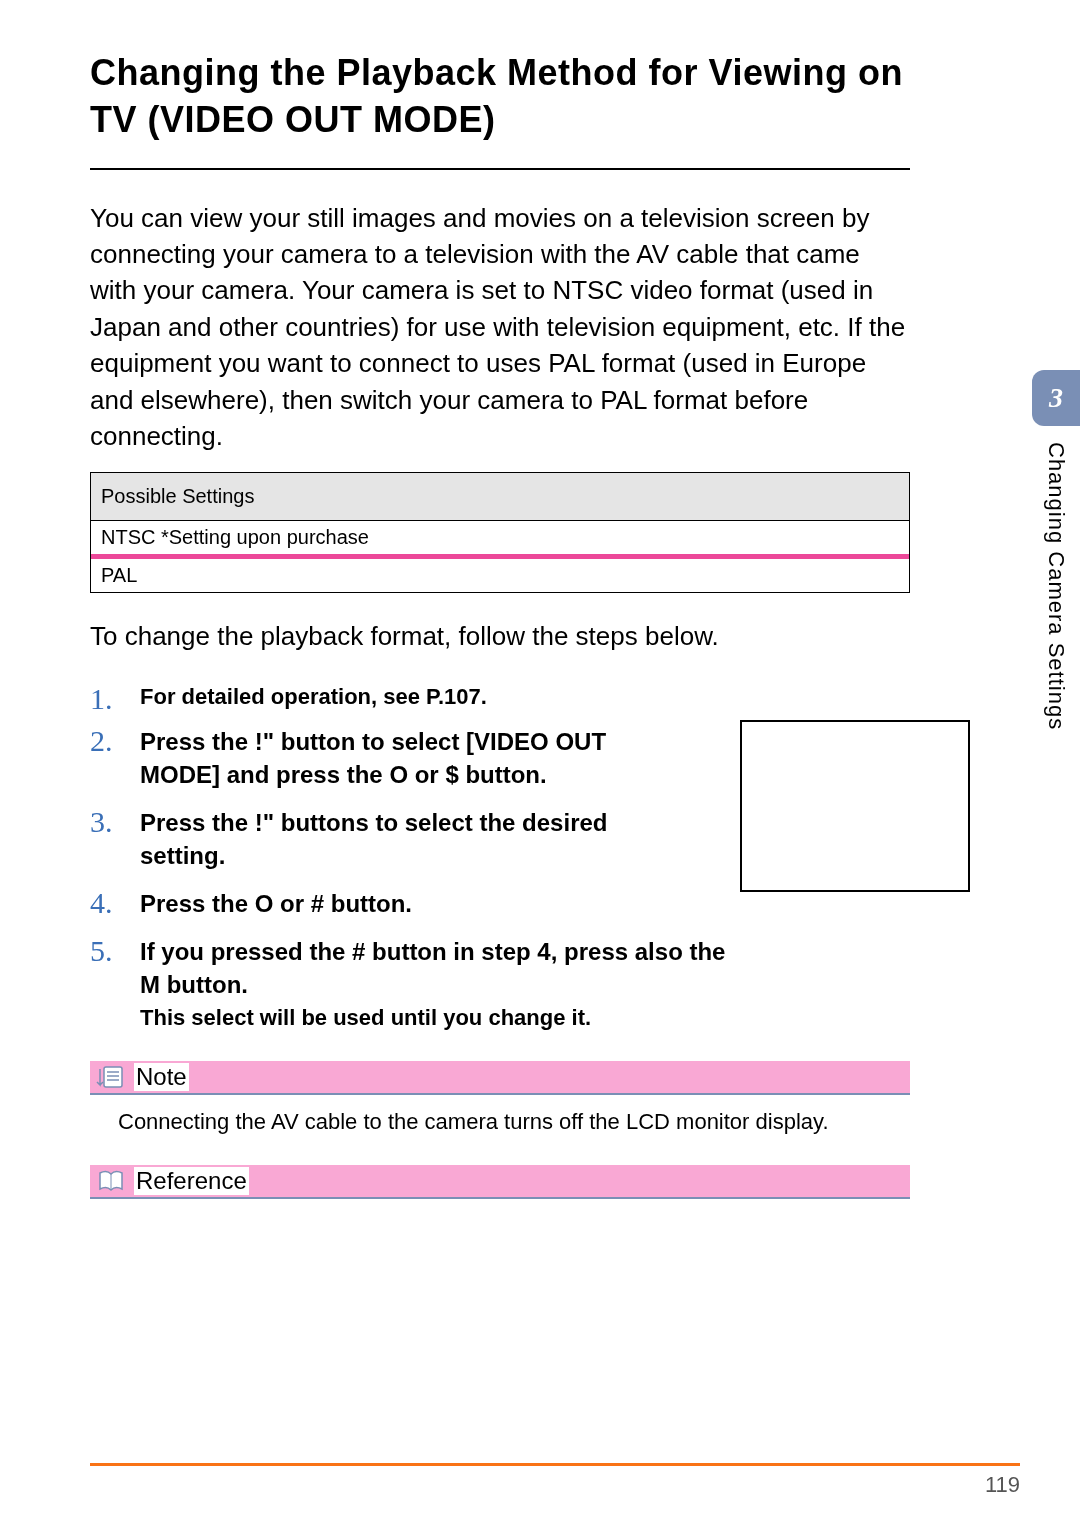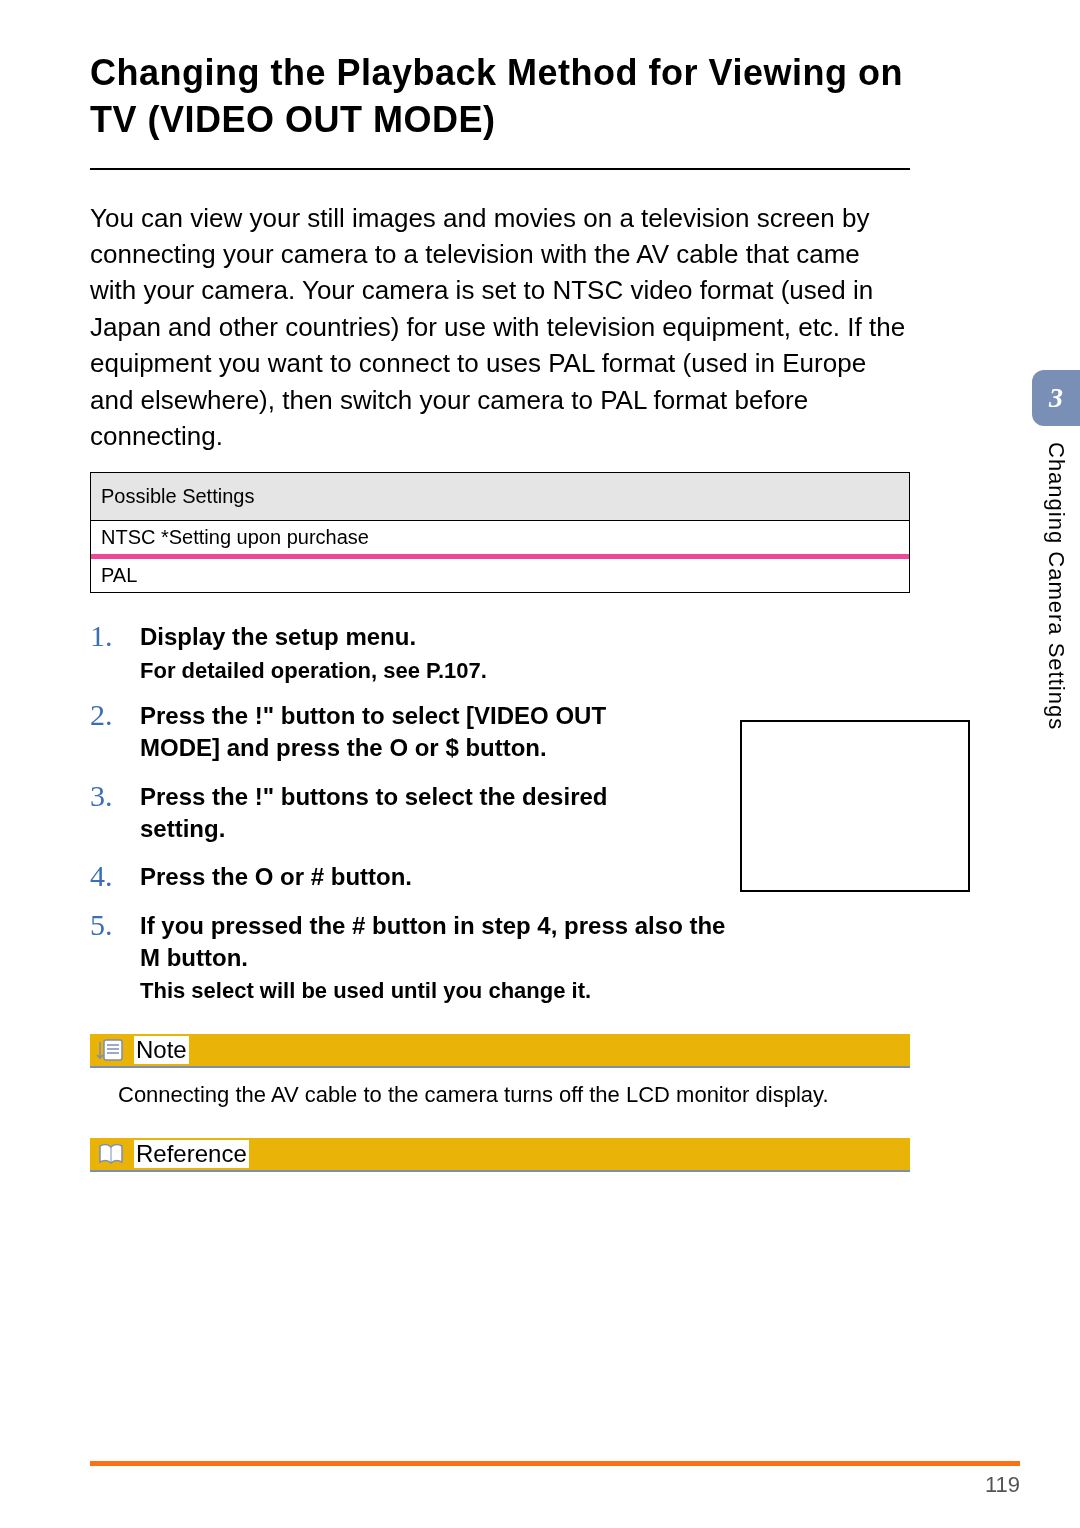--- a/index.html
+++ b/index.html
@@ -87,21 +87,21 @@
     font-weight: bold;
     margin-top: 4px;
   }
   .note-section, .ref-section {
     margin-top: 30px;
   }
   .note-header, .ref-header {
     display: flex;
     align-items: center;
     border-bottom: 2px solid #7a8fb5;
-    background: #eab308;
+    background: #f9a8d4;
     height: 34px;
     padding-left: 4px;
   }
   .note-icon {
     width: 34px;
     height: 26px;
     margin-right: 6px;
     display: flex;
     align-items: center;
     justify-content: center;
@@ -154,21 +154,21 @@
     height: 172px;
     border: 2px solid #000;
     background: #fff;
   }
 
   .footer {
     position: absolute;
     bottom: 30px;
     left: 90px;
     right: 60px;
-    border-top: 5px solid #f97316;
+    border-top: 3px solid #f97316;
     padding-top: 6px;
     display: flex;
     justify-content: flex-end;
   }
   .page-num {
     font-size: 22px;
     color: #555;
   }
 </style>
 </head>
@@ -180,25 +180,25 @@
 
   <p class="intro-para">You can view your still images and movies on a television screen by connecting your camera to a television with the AV cable that came with your camera.
 Your camera is set to NTSC video format (used in Japan and other countries) for use with television equipment, etc. If the equipment you want to connect to uses PAL format (used in Europe and elsewhere), then switch your camera to PAL format before connecting.</p>
 
   <div class="settings-table">
     <div class="settings-header">Possible Settings</div>
     <div class="settings-row">NTSC  *Setting upon purchase</div>
     <div class="settings-row">PAL</div>
   </div>
 
+  <p class="subtitle">To change the playback format, follow the steps below.</p>
 
   <ol class="steps">
     <li>
       <span class="step-num">1.</span>
-      <div class="step-line">Display the setup menu.</div>
       <div class="step-sub">For detailed operation, see P.107.</div>
     </li>
     <li>
       <span class="step-num">2.</span>
       <div class="step-line" style="max-width:520px">Press the !"  button to select [VIDEO OUT MODE] and press the O  or $ button.</div>
     </li>
     <li>
       <span class="step-num">3.</span>
       <div class="step-line" style="max-width:520px">Press the !"  buttons to select the desired setting.</div>
     </li>

